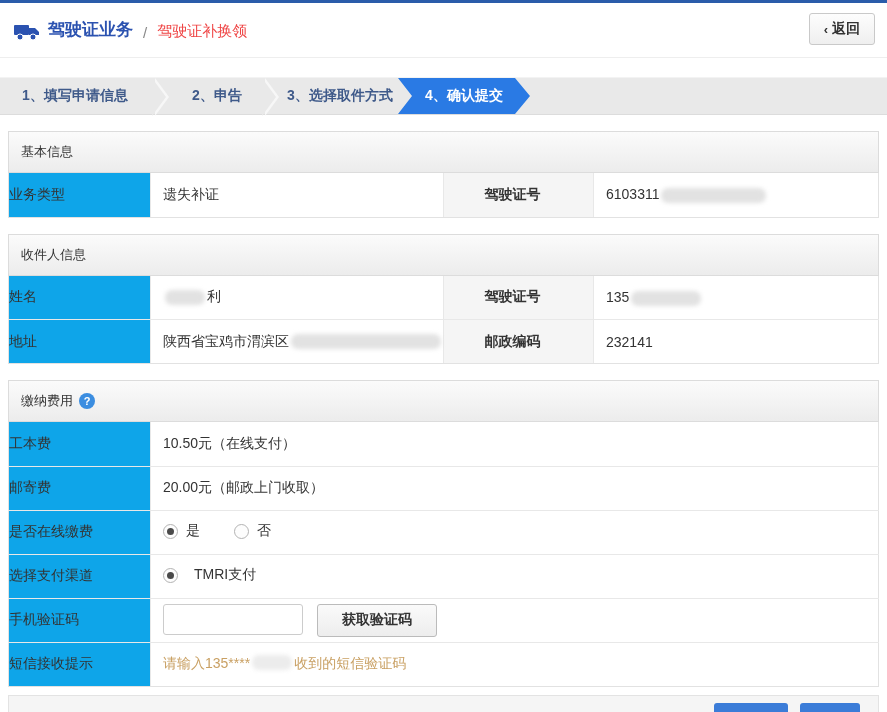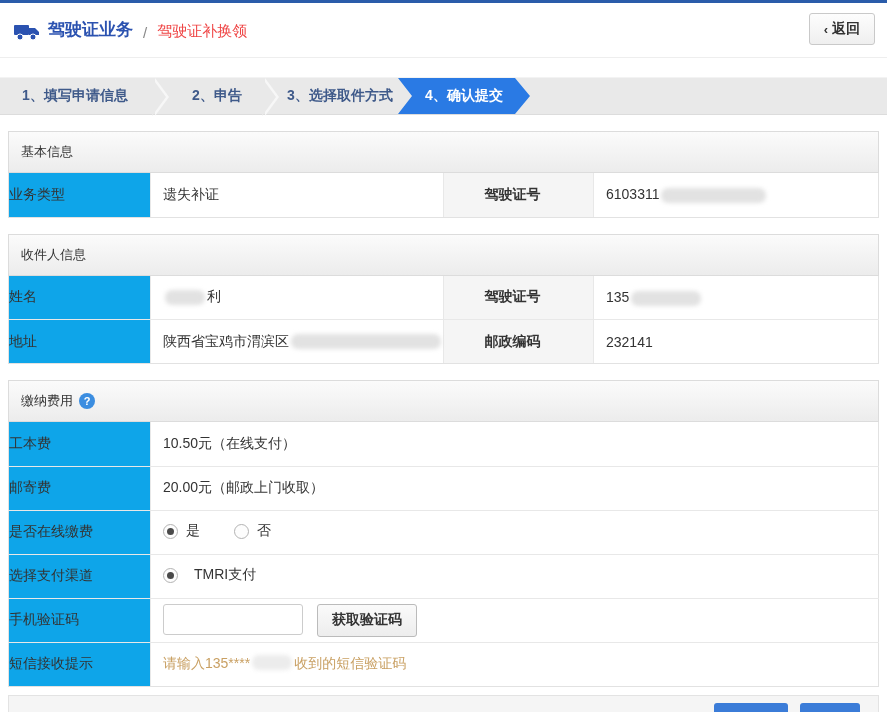--- a/index.html
+++ b/index.html
@@ -54,21 +54,21 @@
 
   
   .radio-row { display:inline-flex; align-items:center; gap:8px; }
   .radio { width:15px; height:15px; border-radius:50%; border:1px solid #b3b3b3; background:#fdfdfd; display:inline-block; position:relative; cursor:pointer; flex:none; }
   .radio.checked::after { content:""; position:absolute; left:3px; top:3px; width:7px; height:7px; border-radius:50%; background:#4a4a4a; }
   .radio-label { font-size:14px; color:#333; }
   .radio-gap { width:18px; }
 
   
   .captcha-input { width:140px; height:31px; border:1px solid #ccc; border-radius:3px; padding:0 8px; font-size:14px; font-family:inherit; }
-  .captcha-btn { height:33px; margin-left:10px; padding:0 14px; font-size:14px; font-weight:bold; color:#333;
+  .captcha-btn { height:33px; margin-left:10px; padding:0 24px; font-size:14px; font-weight:bold; color:#333;
     background:linear-gradient(#fafafa,#ededed); border:1px solid #bbb; border-radius:3px; cursor:pointer; font-family:inherit; }
 
   .sms-hint { color:#c9a063; font-size:14px; display:inline-flex; }
   .sms-hint .redact { background:#ececec; }
 
   
   .footer { margin:8px 8px 0 8px; height:53px; background:#f5f5f5; border:1px solid #e3e3e3;
     display:flex; align-items:center; justify-content:flex-end; gap:12px; padding-right:18px; }
   .btn-blue { min-width:58px; padding:9px 16px; background:#3b7cd8; color:#fff; font-size:14px; font-weight:bold;
     border:none; border-radius:3px; cursor:pointer; font-family:inherit; }

